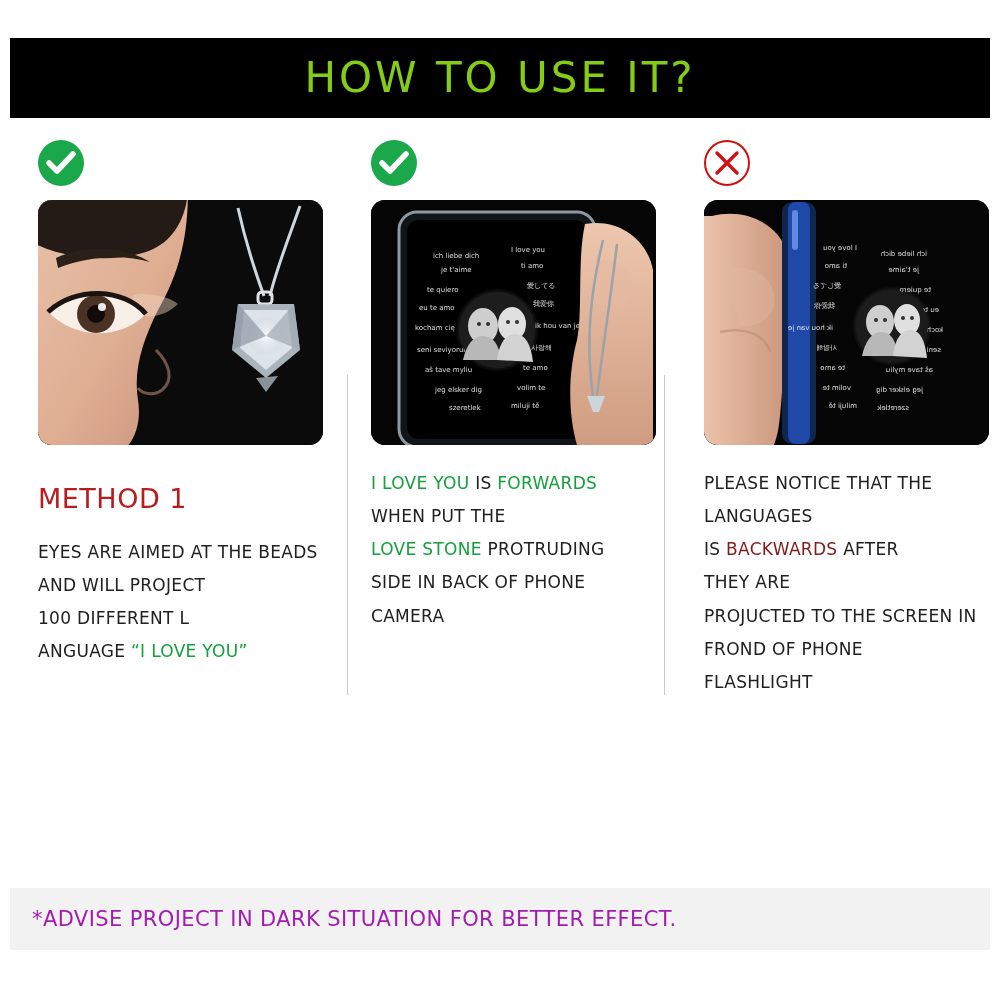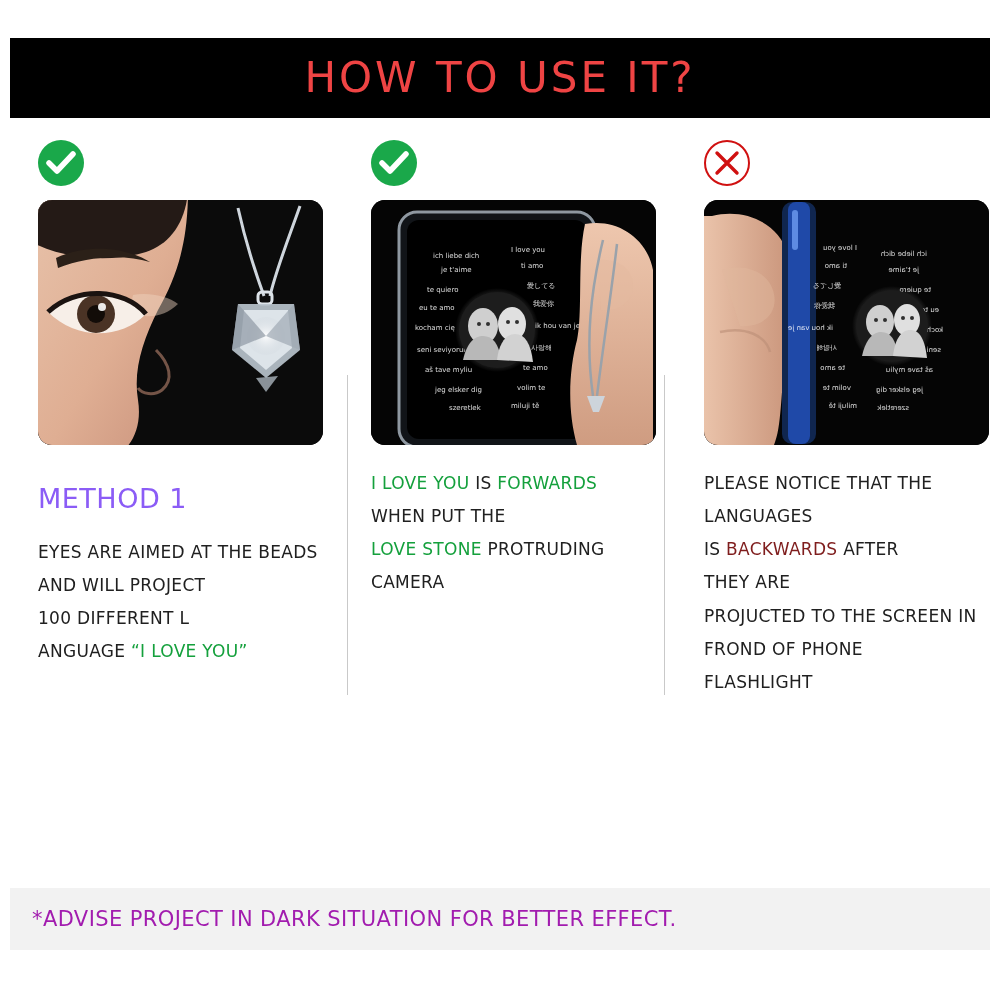--- a/index.html
+++ b/index.html
@@ -29,21 +29,21 @@
     left: 10px;
     top: 38px;
     width: 980px;
     height: 80px;
     background: #000000;
     display: flex;
     align-items: center;
     justify-content: center;
   }
   .header-title {
-    color: #ef4444;
+    color: #84cc16;
     font-size: 42px;
     letter-spacing: 3px;
     font-weight: 400;
     font-family: "DejaVu Sans", sans-serif;
     text-transform: uppercase;
     line-height: 1;
   }
 
   
   .columns {
@@ -105,21 +105,21 @@
     background: #000;
   }
   .photo svg { display: block; width: 100%; height: 100%; }
 
   
   .method-title {
     margin-top: 38px;
     font-size: 27px;
     font-family: "DejaVu Sans", sans-serif;
     letter-spacing: 0.5px;
-    color: #8b5cf6;
+    color: #b91c1c;
     font-weight: 400;
   }
   .method-body {
     margin-top: 22px;
     font-size: 17px;
     font-family: "DejaVu Sans", sans-serif;
     line-height: 1.95;
     color: #202020;
     letter-spacing: 0.3px;
   }
@@ -284,20 +284,21 @@
             <path d="M232,40 C220,90 214,140 222,196" fill="none" stroke="#9aa2aa" stroke-width="2.5"></path>
             <path d="M246,44 C240,96 232,146 226,196" fill="none" stroke="#9aa2aa" stroke-width="2.5"></path>
             <path d="M216,196 L234,196 L228,212 L222,212 Z" fill="#cdd4db"></path>
           </svg>
         </div>
 
         <div class="method-body">
             <div><span class="green">I LOVE YOU</span><span> IS </span><span class="green">FORWARDS</span></div>
             <div><span>WHEN PUT THE</span></div>
             <div><span class="green">LOVE STONE</span><span> PROTRUDING</span></div>
+            <div><span>SIDE IN BACK OF PHONE</span></div>
             <div><span>CAMERA</span></div>
           </div>
       </div>
     </div>
 
     <div class="col">
       <div class="inner">
         <div class="badge no">
           <svg width="30" height="30" viewBox="0 0 30 30" aria-hidden="true">
             <path d="M5 5 L25 25 M25 5 L5 25" fill="none" stroke="#d01010" stroke-width="3.4" stroke-linecap="round"></path>

